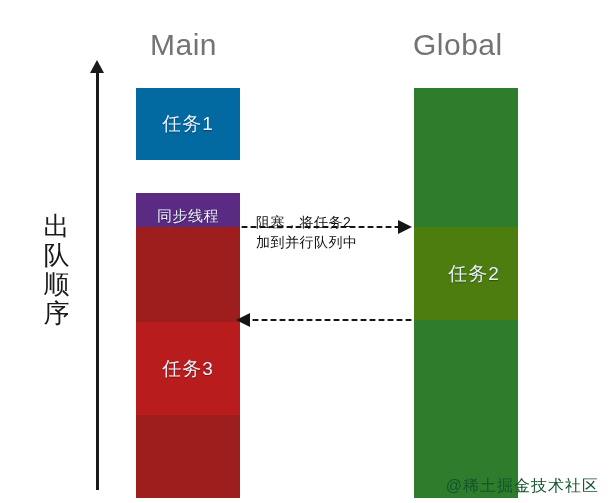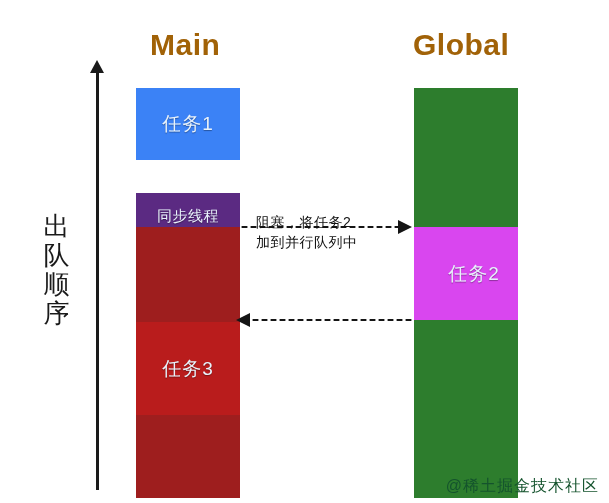--- a/index.html
+++ b/index.html
@@ -19,24 +19,24 @@
     left: 0; top: 0;
     width: 609px;
     height: 503px;
     background: #ffffff;
   }
 
   
   .col-title {
     position: absolute;
     font-size: 30px;
-    color: #a16207;
+    color: #737373;
     letter-spacing: 0.5px;
     white-space: nowrap;
-    font-weight: 700;
+    font-weight: 400;
     line-height: 1;
   }
   #title-main  { left: 150px; top: 30px; }
   #title-global{ left: 413px; top: 30px; }
 
   
   .column {
     position: absolute;
     width: 104px;
     box-sizing: border-box;
@@ -161,30 +161,30 @@
   <div id="title-global" class="col-title">Global</div>
 
   <div id="axis-arrowhead"></div>
   <div id="axis-line"></div>
   <div id="axis-label">出
 队
 顺
 序</div>
 
   <div id="column-main" class="column">
-      <div class="block" style="top: 0px; height: 72px; background: #3b82f6;">任务1</div>
+      <div class="block" style="top: 0px; height: 72px; background: #0369a1;">任务1</div>
       <div class="block small" style="top: 93px; height: 46px; background: rgb(91, 42, 130); margin-top: 12px;">同步线程</div>
       <div class="block empty" style="top: 139px; height: 95px; background: rgb(158, 30, 30);"></div>
       <div class="block" style="top: 234px; height: 93px; background: #b91c1c;">任务3</div>
       <div class="block empty" style="top: 327px; height: 83px; background: rgb(158, 30, 30);"></div>
     </div>
 
   <div id="column-global" class="column">
       <div class="block empty" style="top: 0px; height: 139px; background: rgb(45, 125, 45);"></div>
-      <div class="block" style="top: 139px; height: 93px; background: #d946ef; padding-left: 16px;">任务2</div>
+      <div class="block" style="top: 139px; height: 93px; background: #4d7c0f; padding-left: 16px;">任务2</div>
       <div class="block empty" style="top: 232px; height: 178px; background: rgb(45, 125, 45);"></div>
     </div>
 
   <div id="arrow-block-task2" class="arrow-row">
     <div class="arrow-dots"></div>
     <div class="arrow-head-right"></div>
   </div>
   <div id="caption-block-task2" class="arrow-caption">阻塞，将任务2
 加到并行队列中</div>
 

